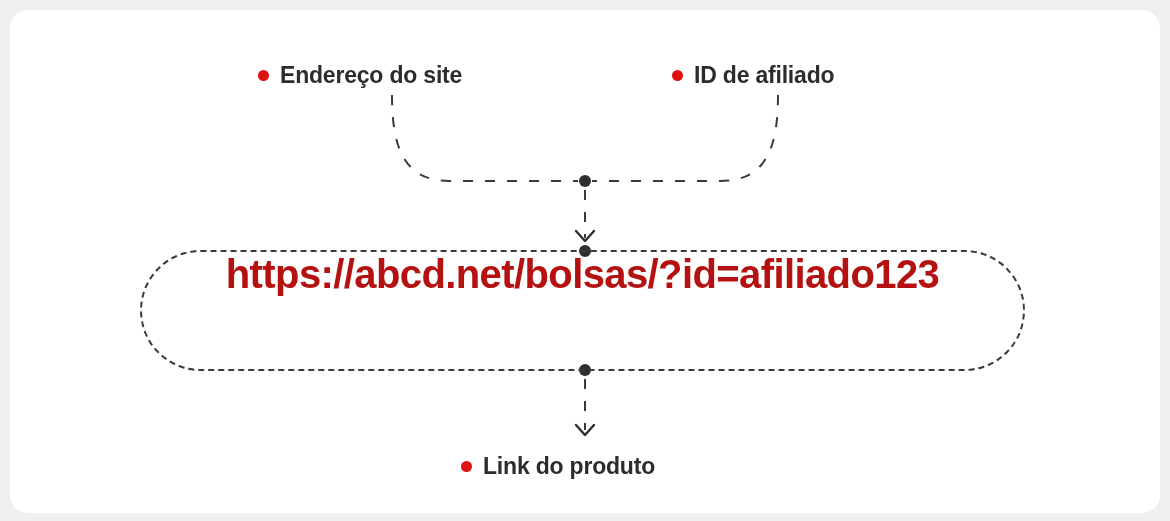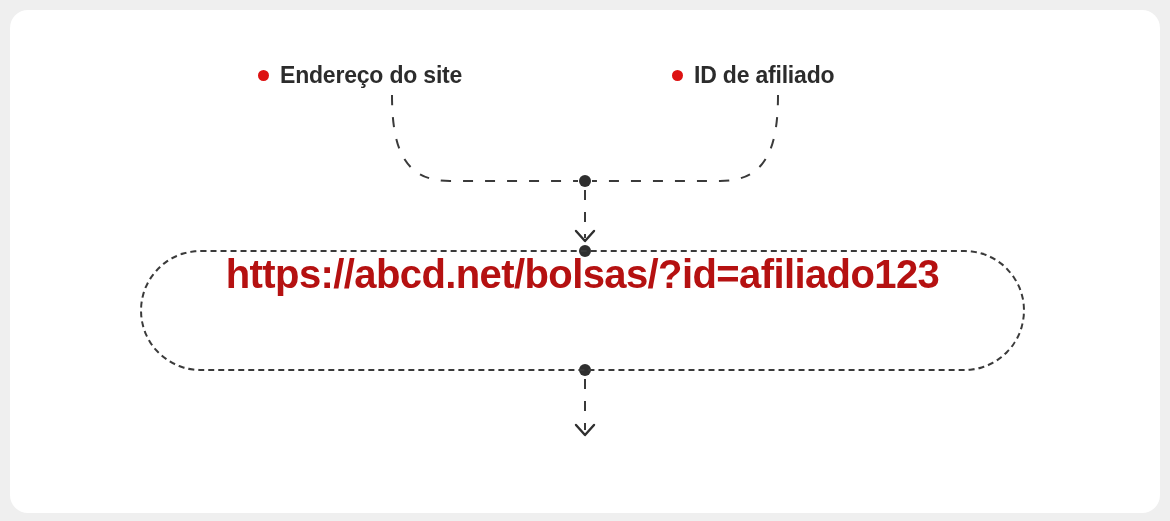--- a/index.html
+++ b/index.html
@@ -125,14 +125,18 @@
 
   <div class="label" id="label-afid">
     <span class="bullet"></span>
     <span class="label-text">ID de afiliado</span>
   </div>
 
   <div class="url-box">
     <span class="url-text">https://abcd.net/bolsas/?id=afiliado123</span>
   </div>
 
+  <div class="label" id="label-link">
+    <span class="bullet"></span>
+    <span class="label-text">Link do produto</span>
+  </div>
 
 </div>
 
 </body></html>

